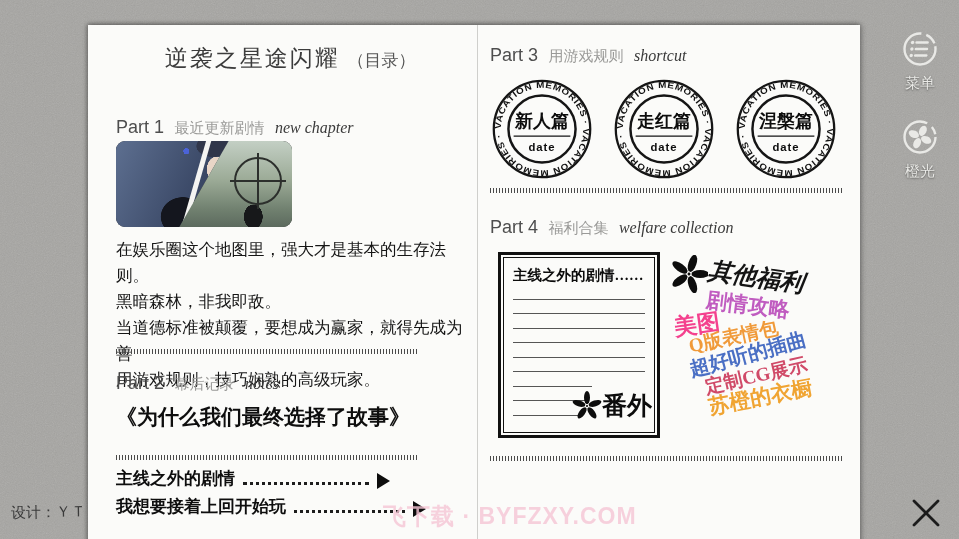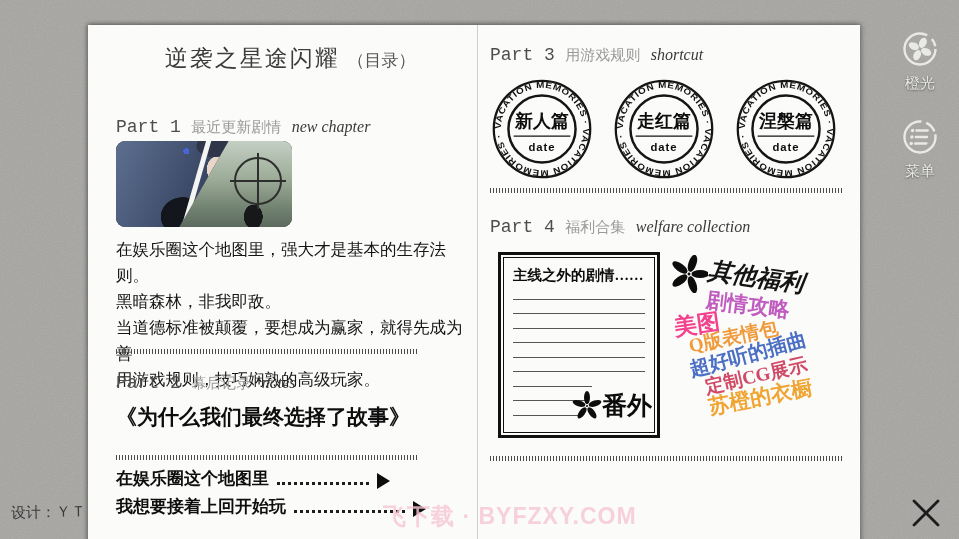--- a/index.html
+++ b/index.html
@@ -12,21 +12,21 @@
         box-shadow:-2px 0 4px rgba(0,0,0,.22), 2px 0 5px rgba(0,0,0,.22), 0 -2px 4px rgba(0,0,0,.18);z-index:2;}
   .col-divider{position:absolute;left:389px;top:0;bottom:0;width:1px;background:#cfcfcc;}
   .col-left{position:absolute;left:28px;top:0;width:360px;height:100%;}
   .col-right{position:absolute;left:402px;top:0;width:356px;height:100%;}
 
   
   .page-title{position:absolute;top:18px;left:0;width:348px;text-align:center;
               font-family:"Liberation Serif",serif;color:#3c3c3c;font-size:23px;letter-spacing:2px;white-space:nowrap;}
   .page-title .paren{font-size:17px;color:#555;letter-spacing:0;}
   .part-heading{position:absolute;left:0;white-space:nowrap;}
-  .pnum{font-family:Liberation Mono, monospace;font-size:18px;color:#4e4e4e;font-weight:400;}
+  .pnum{font-family:Liberation Sans, sans-serif;font-size:18px;color:#4e4e4e;font-weight:400;}
   .pzh{font-family:"Liberation Serif",serif;font-size:15px;color:#9a9a98;margin-left:6px;}
   .pen{font-family:"Liberation Serif",serif;font-style:italic;font-size:16px;color:#3a3a3a;margin-left:6px;}
   .pzh-big{font-size:25px;color:#1d1d1d;font-weight:bold;border-bottom:2px solid #2a2a2a;padding-bottom:0px;}
   .pen-big{font-size:18px;}
 
   
   .thumb{position:absolute;top:116px;left:0;width:176px;height:86px;border-radius:9px;overflow:hidden;background:#222;cursor:pointer;}
   .thumb .half{position:absolute;inset:0;}
   .thumb .left-art{clip-path:polygon(0 0,64% 0,36% 100%,0 100%);
       background:
@@ -147,21 +147,21 @@
         <span class="pnum">Part 2</span>
         <span class="pzh">幕后记录</span>
         <span class="pen">notes</span>
       </div>
 
       <div class="book-title">《为什么我们最终选择了故事》</div>
 
       <div class="hatch d2"></div>
 
       <div class="menu-item mi1">
-        <span class="lbl">在娱乐圈这个地图里</span>
+        <span class="lbl">主线之外的剧情</span>
         <span class="leader"></span>
         <span class="tri"></span>
       </div>
       <div class="menu-item mi2">
         <span class="lbl">我想要接着上回开始玩</span>
         <span class="leader"></span>
         <span class="tri"></span>
       </div>
     </div>
 
@@ -277,46 +277,46 @@
       </div>
 
       <div class="hatch d4"></div>
 
     </div>
   </div>
 
   <div class="side-buttons">
     <div class="side-btn">
       <svg width="40" height="40" viewBox="0 0 40 40" xmlns="http://www.w3.org/2000/svg">
-        <circle cx="20" cy="20" r="15.5" fill="none" stroke="#e9e9e6" stroke-width="2.4" stroke-dasharray="80 6 8 3"></circle>
-        <g fill="#e9e9e6" transform="rotate(25 20 20)">
-          <ellipse cx="20" cy="13.2" rx="3.6" ry="5.4"></ellipse>
-          <ellipse cx="20" cy="13.2" rx="3.6" ry="5.4" transform="rotate(90 20 20)"></ellipse>
-          <ellipse cx="20" cy="13.2" rx="3.6" ry="5.4" transform="rotate(180 20 20)"></ellipse>
-          <ellipse cx="20" cy="13.2" rx="3.6" ry="5.4" transform="rotate(270 20 20)"></ellipse>
-        </g>
-      </svg>
-      <div class="cap">橙光</div>
-    </div>
-    <div class="side-btn">
-      <svg width="40" height="40" viewBox="0 0 40 40" xmlns="http://www.w3.org/2000/svg">
         <circle cx="20" cy="20" r="15.5" fill="none" stroke="#e9e9e6" stroke-width="2.4" stroke-dasharray="74 5 12 3"></circle>
         <g stroke="#e9e9e6" stroke-width="2.6" stroke-linecap="round" transform="skewX(-6) translate(2 0)">
           <line x1="16" y1="13.5" x2="27" y2="13.5"></line>
             <line x1="16" y1="20" x2="27" y2="20"></line>
             <line x1="16" y1="26.5" x2="27" y2="26.5"></line>
         </g>
         <g fill="#e9e9e6" transform="skewX(-6) translate(2 0)">
           <circle cx="12" cy="13.5" r="1.7"></circle>
             <circle cx="12" cy="20" r="1.7"></circle>
             <circle cx="12" cy="26.5" r="1.7"></circle>
         </g>
       </svg>
       <div class="cap">菜单</div>
     </div>
+    <div class="side-btn">
+      <svg width="40" height="40" viewBox="0 0 40 40" xmlns="http://www.w3.org/2000/svg">
+        <circle cx="20" cy="20" r="15.5" fill="none" stroke="#e9e9e6" stroke-width="2.4" stroke-dasharray="80 6 8 3"></circle>
+        <g fill="#e9e9e6" transform="rotate(25 20 20)">
+          <ellipse cx="20" cy="13.2" rx="3.6" ry="5.4"></ellipse>
+          <ellipse cx="20" cy="13.2" rx="3.6" ry="5.4" transform="rotate(90 20 20)"></ellipse>
+          <ellipse cx="20" cy="13.2" rx="3.6" ry="5.4" transform="rotate(180 20 20)"></ellipse>
+          <ellipse cx="20" cy="13.2" rx="3.6" ry="5.4" transform="rotate(270 20 20)"></ellipse>
+        </g>
+      </svg>
+      <div class="cap">橙光</div>
+    </div>
   </div>
 
   <div class="designer">设计：ＹＴ</div>
 
   <div class="watermark">飞下载 · BYFZXY.COM</div>
 
   <div class="closer">
     <svg width="38" height="38" viewBox="0 0 38 38" xmlns="http://www.w3.org/2000/svg">
       <g stroke="#1c1c1c" stroke-width="2.8" stroke-linecap="round">
         <line x1="7" y1="7" x2="31" y2="31"></line>

